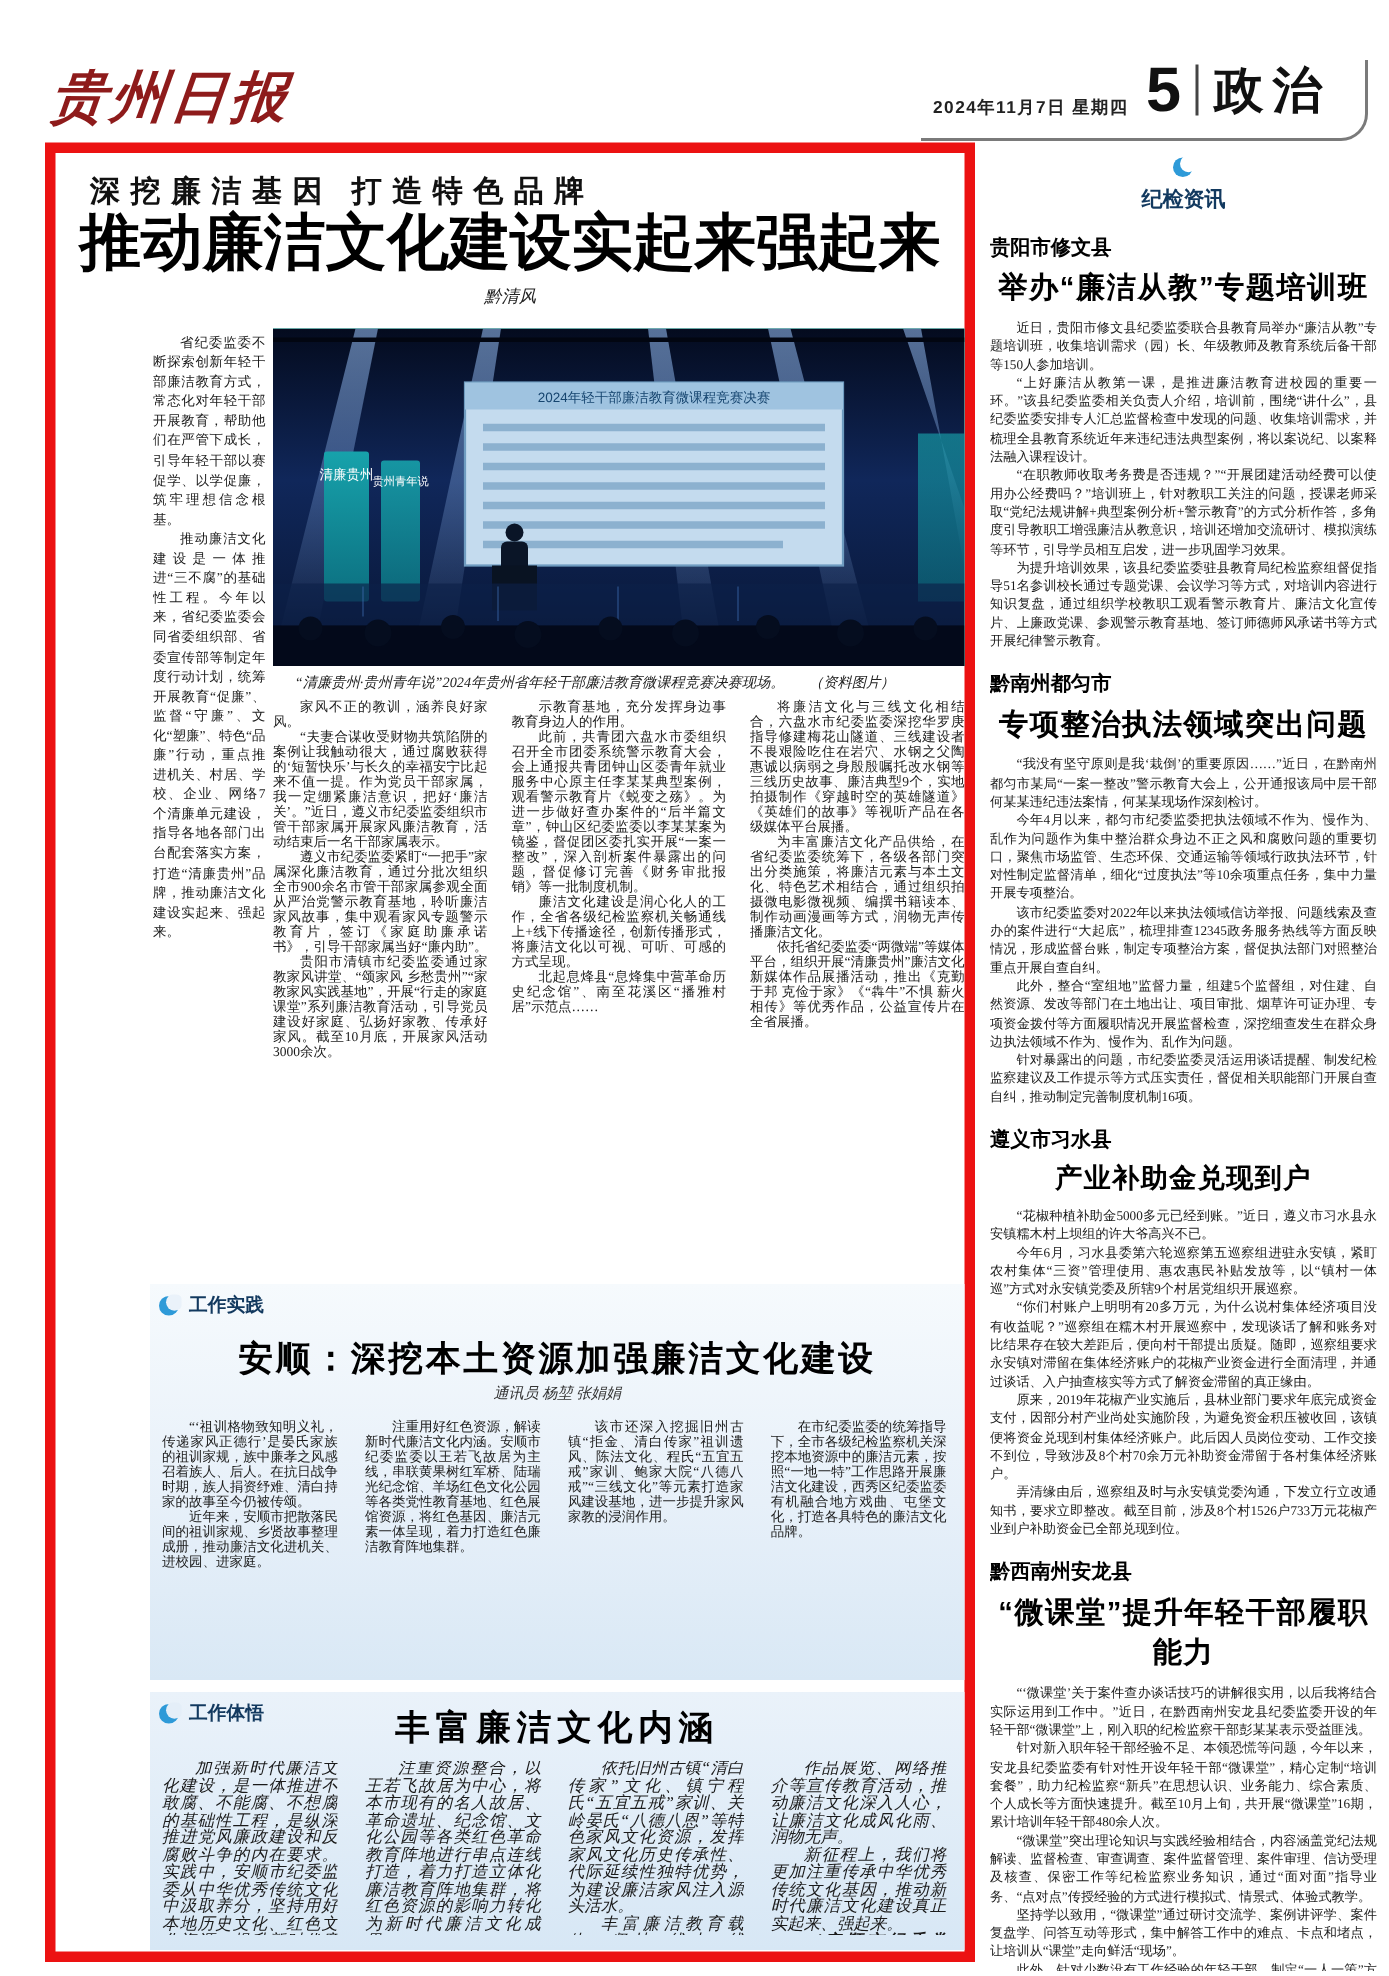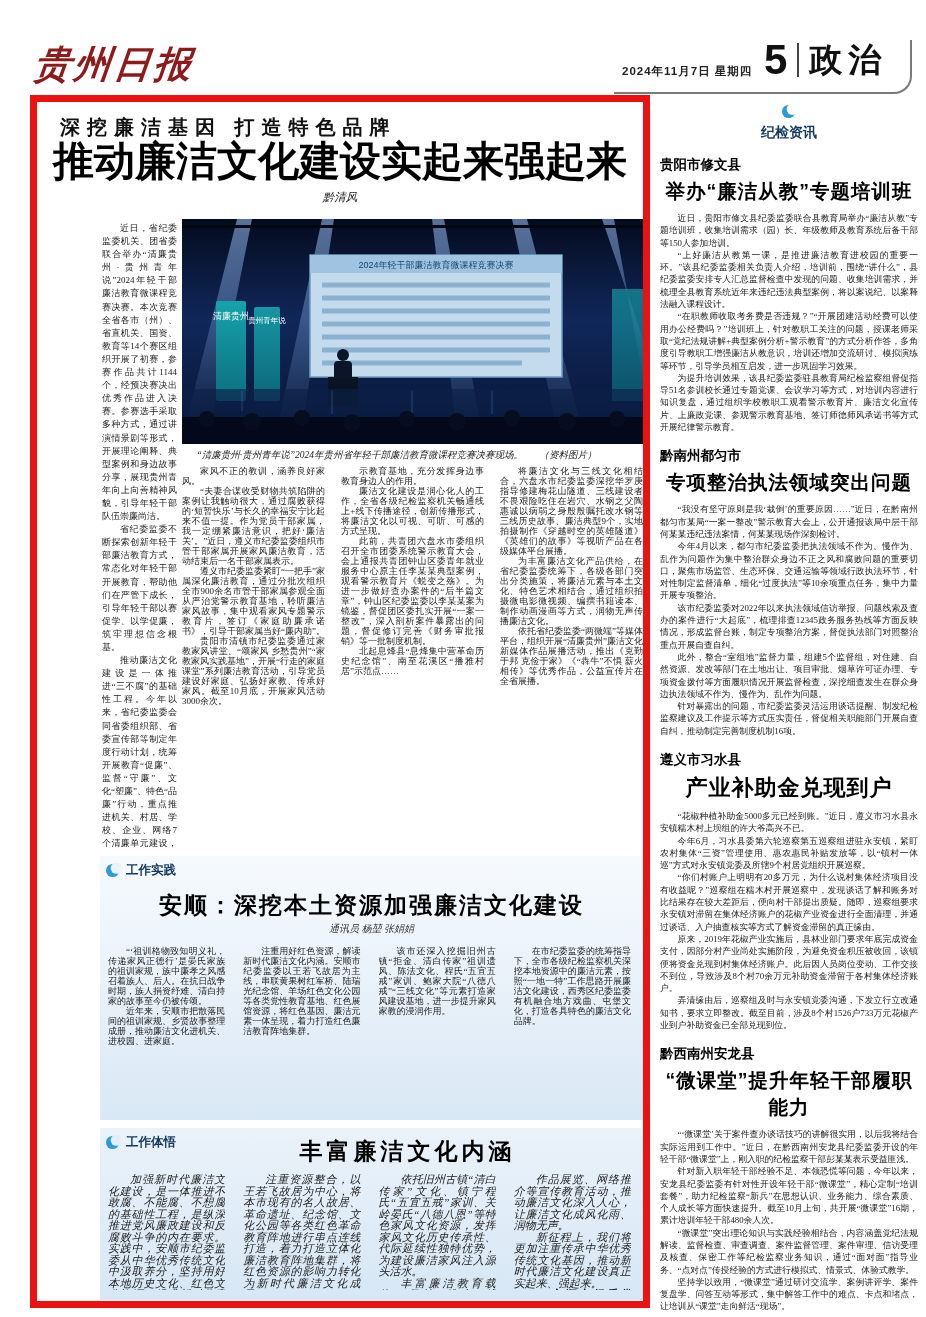--- a/index.html
+++ b/index.html
@@ -35,21 +35,21 @@
   
   .bluebox{background:linear-gradient(180deg,#f6fafd 0%,#e7f0f9 55%,#d9e8f5 100%);box-sizing:border-box;}
   .box1{left:100px;top:856px;width:543px;height:264px;}
   .box2{left:100px;top:1128px;width:543px;height:172px;background:linear-gradient(180deg,#eaf2fa,#d7e7f5);}
   .seclabel{display:flex;align-items:center;gap:5px;font-family:"Liberation Sans",sans-serif;
             font-weight:bold;font-size:12.5px;color:#12395f;}
   .box-label{position:absolute;left:6px;top:6px;}
   .boxtitle{position:absolute;left:0;width:100%;text-align:center;font-family:"Liberation Sans",sans-serif;
             font-weight:900;color:#000;}
   .box1 .boxtitle{top:34px;font-size:23px;letter-spacing:2px;}
-  .box2 .boxtitle{top:8px;font-size:23px;letter-spacing:4px;padding-left:36px;}
+  .box2 .boxtitle{top:8px;font-size:23px;letter-spacing:4px;}
   .boxbyline{position:absolute;left:0;top:66px;width:100%;text-align:center;font-style:italic;font-size:10px;color:#333;}
   .boxcols{position:absolute;left:8px;right:12px;display:flex;gap:18px;}
   .box1 .boxcols{top:90px;height:162px;}
   .box2 .boxcols{top:46px;height:116px;}
   .box2 .bcol p.para{font-style:italic;font-size:11px;line-height:11.5px;}
   .attrib{text-indent:2em;font-style:italic;font-weight:bold;}
   
   .sidebar{left:660px;top:104px;width:258px;height:1210px;overflow:hidden;}
   .sb-label{margin:0 0 8px 0;}
   .sb-kicker{font-family:"Liberation Sans",sans-serif;font-weight:bold;font-size:13.5px;color:#000;
@@ -73,21 +73,20 @@
 </div>
 
 <div class="abs redbox"></div>
 
 <div class="abs kicker">深挖廉洁基因  打造特色品牌</div>
 <div class="abs mtitle">推动廉洁文化建设实起来强起来</div>
 <div class="abs mbyline">黔清风</div>
 
 <div class="abs colnarrow">
 
-<p class="para">近日，省纪委监委机关、团省委联合举办“清廉贵州·贵州青年说”2024年轻干部廉洁教育微课程竞赛决赛。本次竞赛全省各市（州）、省直机关、国资、教育等14个赛区组织开展了初赛，参赛作品共计1144个，经预决赛决出优秀作品进入决赛。参赛选手采取多种方式，通过讲演情景剧等形式，开展理论阐释、典型案例和身边故事分享，展现贵州青年向上向善精神风貌，引导年轻干部队伍崇廉尚洁。</p>
     <p class="para">省纪委监委不断探索创新年轻干部廉洁教育方式，常态化对年轻干部开展教育，帮助他们在严管下成长，引导年轻干部以赛促学、以学促廉，筑牢理想信念根基。</p>
     <p class="para">推动廉洁文化建设是一体推进“三不腐”的基础性工程。今年以来，省纪委监委会同省委组织部、省委宣传部等制定年度行动计划，统筹开展教育“促廉”、监督“守廉”、文化“塑廉”、特色“品廉”行动，重点推进机关、村居、学校、企业、网络7个清廉单元建设，指导各地各部门出台配套落实方案，打造“清廉贵州”品牌，推动廉洁文化建设实起来、强起来。</p>
   </div>
 
 <div class="abs photo">
   <svg width="461" height="225" viewBox="0 0 461 225">
     <defs>
       <linearGradient id="bg" x1="0" y1="0" x2="0" y2="1">
         <stop offset="0" stop-color="#040b1e"></stop>
           <stop offset="0.45" stop-color="#10275a"></stop>
@@ -174,22 +173,22 @@
   <div class="bcol">
 
   <p class="para">家风不正的教训，涵养良好家风。</p>
       <p class="para">“夫妻合谋收受财物共筑陷阱的案例让我触动很大，通过腐败获得的‘短暂快乐’与长久的幸福安宁比起来不值一提。作为党员干部家属，我一定绷紧廉洁意识，把好‘廉洁关’。”近日，遵义市纪委监委组织市管干部家属开展家风廉洁教育，活动结束后一名干部家属表示。</p>
       <p class="para">遵义市纪委监委紧盯“一把手”家属深化廉洁教育，通过分批次组织全市900余名市管干部家属参观全面从严治党警示教育基地，聆听廉洁家风故事，集中观看家风专题警示教育片，签订《家庭助廉承诺书》，引导干部家属当好“廉内助”。</p>
       <p class="para">贵阳市清镇市纪委监委通过家教家风讲堂、“颂家风 乡愁贵州”“家教家风实践基地”，开展“行走的家庭课堂”系列廉洁教育活动，引导党员建设好家庭、弘扬好家教、传承好家风。截至10月底，开展家风活动3000余次。</p>
     </div>
   <div class="bcol">
 
   <p class="para">示教育基地，充分发挥身边事教育身边人的作用。</p>
+      <p class="para">此前，共青团六盘水市委组织召开全市团委系统警示教育大会，会上通报共青团钟山区委青年就业服务中心原主任李某某典型案例，观看警示教育片《蜕变之殇》。为进一步做好查办案件的“后半篇文章”，钟山区纪委监委以李某某案为镜鉴，督促团区委扎实开展“一案一整改”，深入剖析案件暴露出的问题，督促修订完善《财务审批报销》等一批制度机制。</p>
       <p class="para">廉洁文化建设是润心化人的工作，全省各级纪检监察机关畅通线上+线下传播途径，创新传播形式，将廉洁文化以可视、可听、可感的方式呈现。</p>
-      <p class="para">此前，共青团六盘水市委组织召开全市团委系统警示教育大会，会上通报共青团钟山区委青年就业服务中心原主任李某某典型案例，观看警示教育片《蜕变之殇》。为进一步做好查办案件的“后半篇文章”，钟山区纪委监委以李某某案为镜鉴，督促团区委扎实开展“一案一整改”，深入剖析案件暴露出的问题，督促修订完善《财务审批报销》等一批制度机制。</p>
       <p class="para">北起息烽县“息烽集中营革命历史纪念馆”、南至花溪区“播雅村居”示范点……</p>
     </div>
   <div class="bcol">
 
   <p class="para">将廉洁文化与三线文化相结合，六盘水市纪委监委深挖华罗庚指导修建梅花山隧道、三线建设者不畏艰险吃住在岩穴、水钢之父陶惠诚以病弱之身殷殷嘱托改水钢等三线历史故事、廉洁典型9个，实地拍摄制作《穿越时空的英雄隧道》《英雄们的故事》等视听产品在各级媒体平台展播。</p>
       <p class="para">为丰富廉洁文化产品供给，在省纪委监委统筹下，各级各部门突出分类施策，将廉洁元素与本土文化、特色艺术相结合，通过组织拍摄微电影微视频、编撰书籍读本、制作动画漫画等方式，润物无声传播廉洁文化。</p>
       <p class="para">依托省纪委监委“两微端”等媒体平台，组织开展“清廉贵州”廉洁文化新媒体作品展播活动，推出《克勤于邦 克俭于家》《“犇牛”不惧 薪火相传》等优秀作品，公益宣传片在全省展播。</p>
     </div>
 </div>
 
@@ -285,21 +284,21 @@
         <p class="para">“我没有坚守原则是我‘栽倒’的重要原因……”近日，在黔南州都匀市某局“一案一整改”警示教育大会上，公开通报该局中层干部何某某违纪违法案情，何某某现场作深刻检讨。</p>
         <p class="para">今年4月以来，都匀市纪委监委把执法领域不作为、慢作为、乱作为问题作为集中整治群众身边不正之风和腐败问题的重要切口，聚焦市场监管、生态环保、交通运输等领域行政执法环节，针对性制定监督清单，细化“过度执法”等10余项重点任务，集中力量开展专项整治。</p>
         <p class="para">该市纪委监委对2022年以来执法领域信访举报、问题线索及查办的案件进行“大起底”，梳理排查12345政务服务热线等方面反映情况，形成监督台账，制定专项整治方案，督促执法部门对照整治重点开展自查自纠。</p>
         <p class="para">此外，整合“室组地”监督力量，组建5个监督组，对住建、自然资源、发改等部门在土地出让、项目审批、烟草许可证办理、专项资金拨付等方面履职情况开展监督检查，深挖细查发生在群众身边执法领域不作为、慢作为、乱作为问题。</p>
         <p class="para">针对暴露出的问题，市纪委监委灵活运用谈话提醒、制发纪检监察建议及工作提示等方式压实责任，督促相关职能部门开展自查自纠，推动制定完善制度机制16项。</p>
       </div>
   </div>
 
   <div>
     <div class="sb-kicker">遵义市习水县</div>
-    <div class="sb-title" style="font-size:22px;">产业补助金兑现到户</div>
+    <div class="sb-title" style="font-size:18px;">产业补助金兑现到户</div>
     <div>
         <p class="para">“花椒种植补助金5000多元已经到账。”近日，遵义市习水县永安镇糯木村上坝组的许大爷高兴不已。</p>
         <p class="para">今年6月，习水县委第六轮巡察第五巡察组进驻永安镇，紧盯农村集体“三资”管理使用、惠农惠民补贴发放等，以“镇村一体巡”方式对永安镇党委及所辖9个村居党组织开展巡察。</p>
         <p class="para">“你们村账户上明明有20多万元，为什么说村集体经济项目没有收益呢？”巡察组在糯木村开展巡察中，发现谈话了解和账务对比结果存在较大差距后，便向村干部提出质疑。随即，巡察组要求永安镇对滞留在集体经济账户的花椒产业资金进行全面清理，并通过谈话、入户抽查核实等方式了解资金滞留的真正缘由。</p>
         <p class="para">原来，2019年花椒产业实施后，县林业部门要求年底完成资金支付，因部分村产业尚处实施阶段，为避免资金积压被收回，该镇便将资金兑现到村集体经济账户。此后因人员岗位变动、工作交接不到位，导致涉及8个村70余万元补助资金滞留于各村集体经济账户。</p>
         <p class="para">弄清缘由后，巡察组及时与永安镇党委沟通，下发立行立改通知书，要求立即整改。截至目前，涉及8个村1526户733万元花椒产业到户补助资金已全部兑现到位。</p>
       </div>
   </div>
 
   <div>

